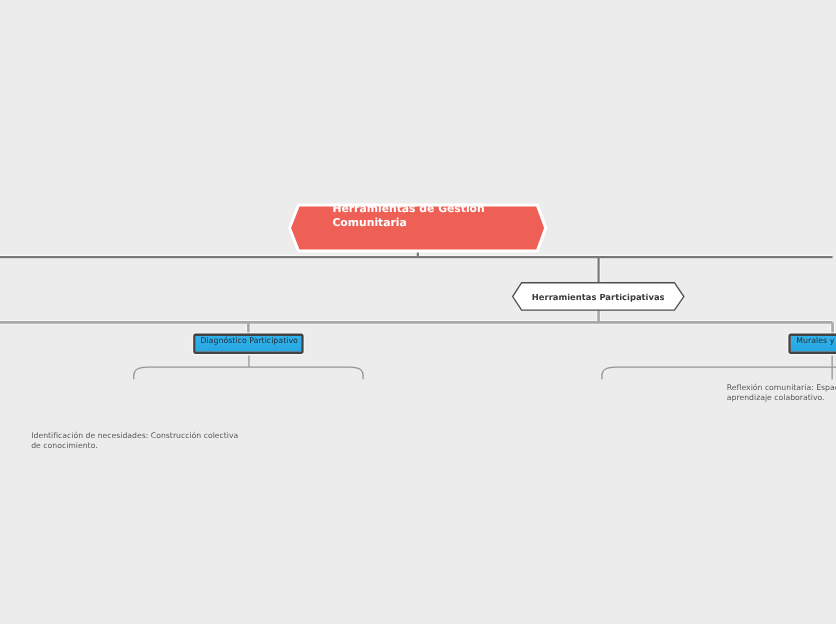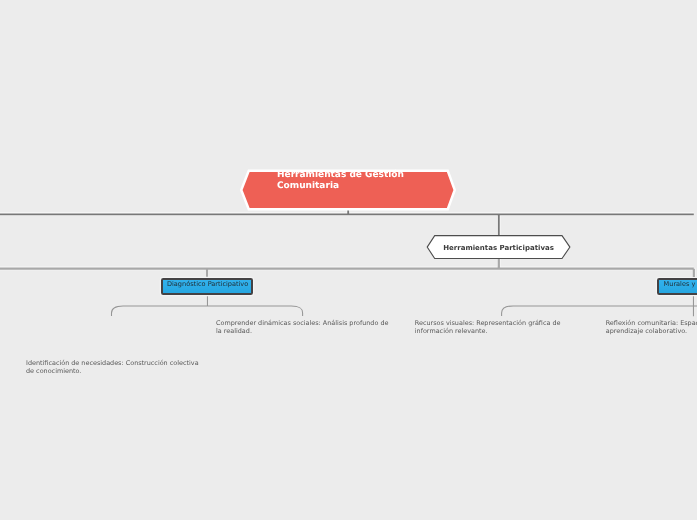--- a/index.html
+++ b/index.html
@@ -81,17 +81,15 @@
 
   <div class="boxnode" style="left: 160.8px; width: 92.2px;">
     <div class="txt">Diagnóstico Participativo</div>
   </div>
 
   <div class="boxnode" style="left: 657.4px; width: 110px;">
     <div class="txt">Murales y Arte Comunitario</div>
   </div>
 
   <div class="leaf" style="left: 26px; margin-top: 40px;">Identificación de necesidades: Construcción colectiva de conocimiento.</div>
-  <div class="leaf" style="left: 216px;">Comprender dinámicas sociales: Análisis profundo de la realidad.</div>
-  <div class="leaf" style="left: 414.8px;">Recursos visuales: Representación gráfica de información relevante.</div>
   <div class="leaf" style="left: 605.7px;">Reflexión comunitaria: Espacios de diálogo y aprendizaje colaborativo.</div>
 
 </div>
 
 </body></html>

